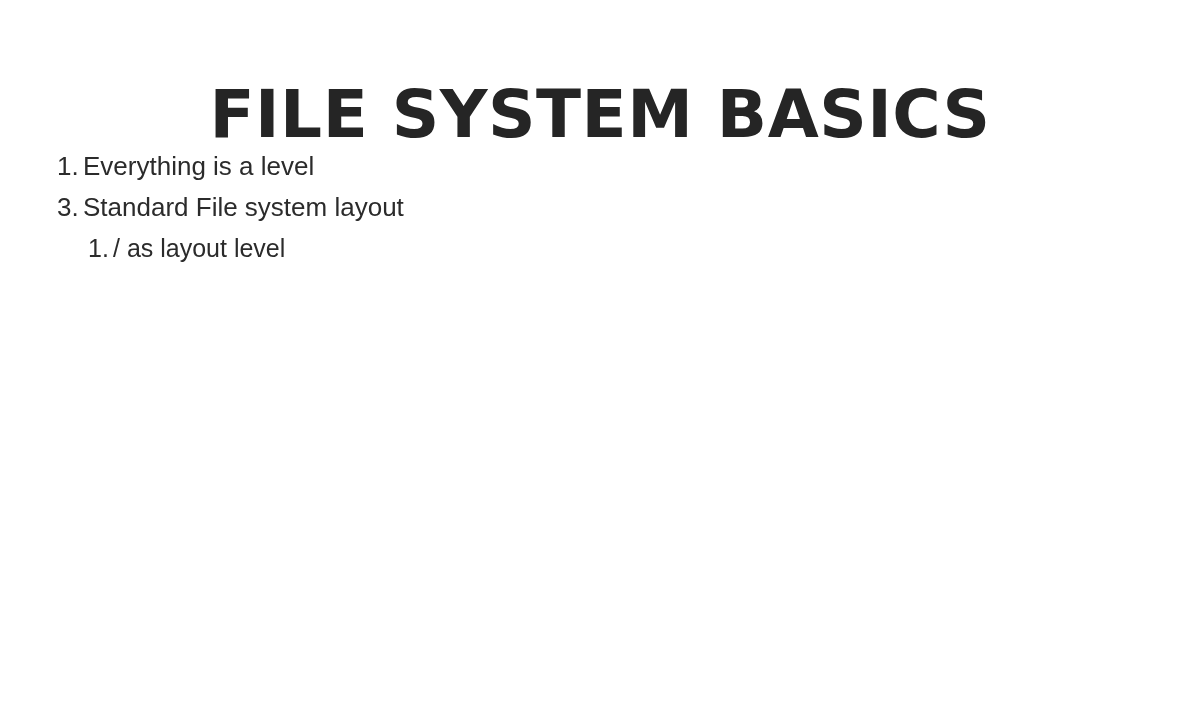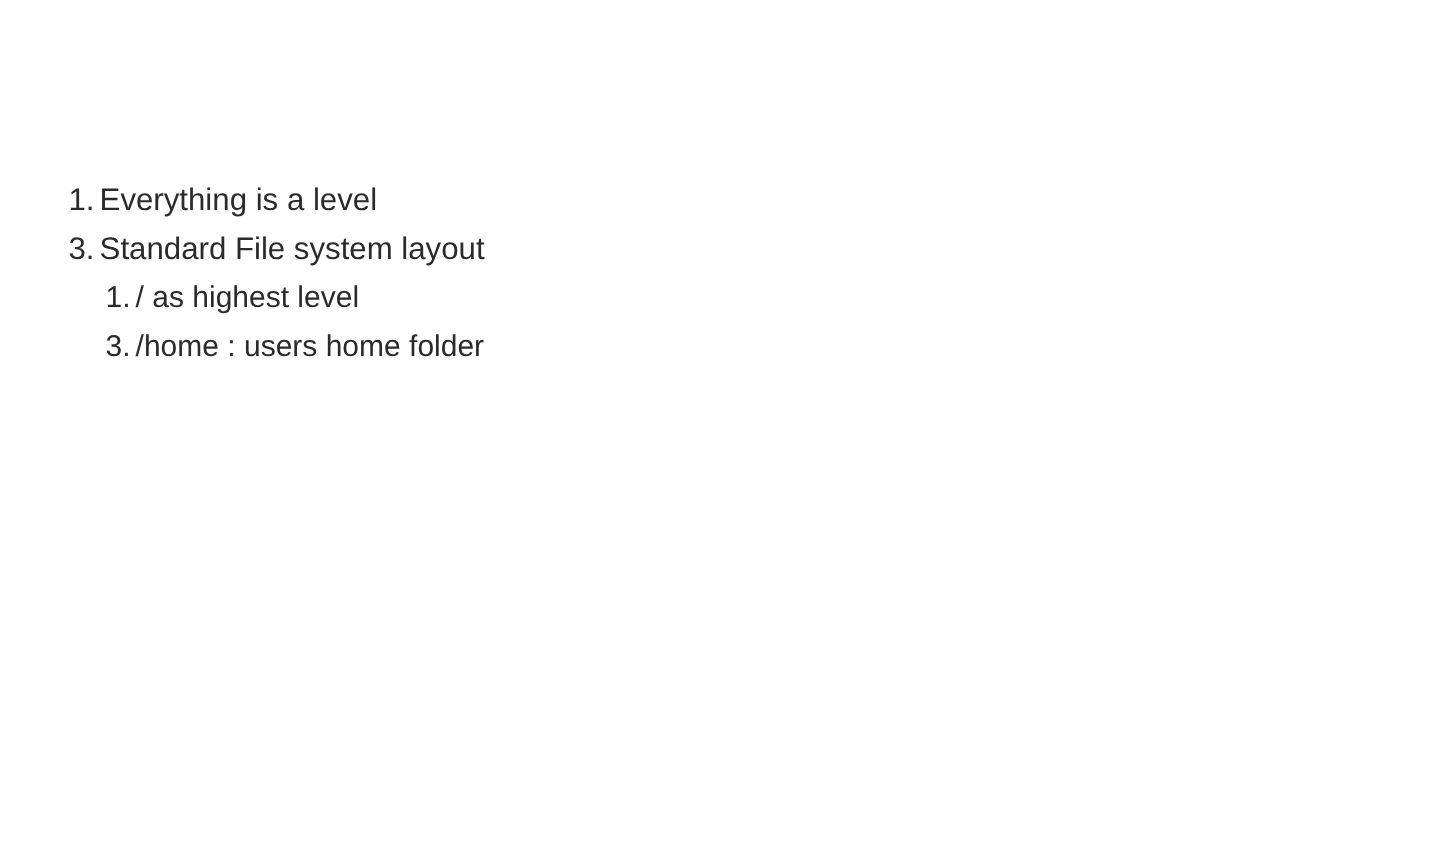--- a/index.html
+++ b/index.html
@@ -85,38 +85,36 @@
 
   ol.level-2 .marker {
     min-width: 25px;
   }
 </style>
 </head>
 <body>
 
 <div class="slide">
 
+  <h1 class="slide-title">FILE SYSTEM BASICS</h1>
 
   <div class="content-body">
     <ol class="level-1">
 
       <li class="bullet-row">
         <span class="marker">1.</span><span class="item-text">Everything is a level</span>
       </li>
 
 
       <li class="bullet-row">
         <span class="marker">3.</span><span class="item-text">Standard File system layout</span>
 
         <ol class="level-2">
           <li class="bullet-row">
-            <span class="marker">1.</span><span class="item-text">/ as highest level</span>
-          </li>
-          <li class="bullet-row">
-            <span class="marker">3.</span><span class="item-text">/home : users home folder</span>
+            <span class="marker">1.</span><span class="item-text">/ as layout level</span>
           </li>
         </ol>
       </li>
 
     </ol>
   </div>
 
 </div>
 
 </body></html>

